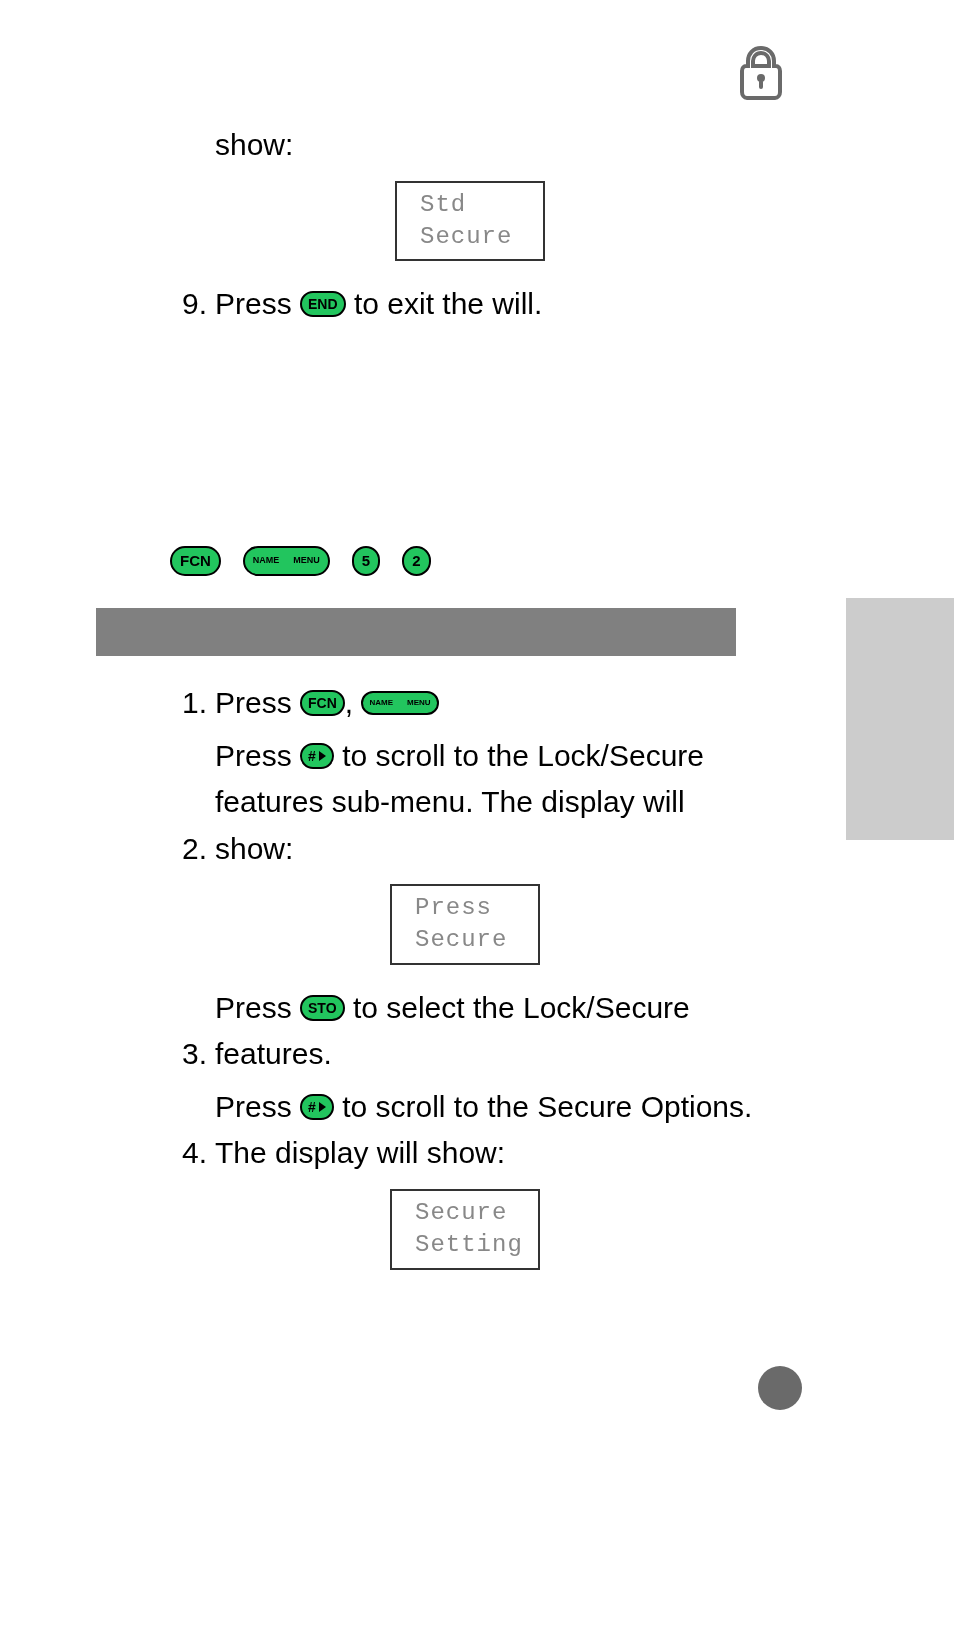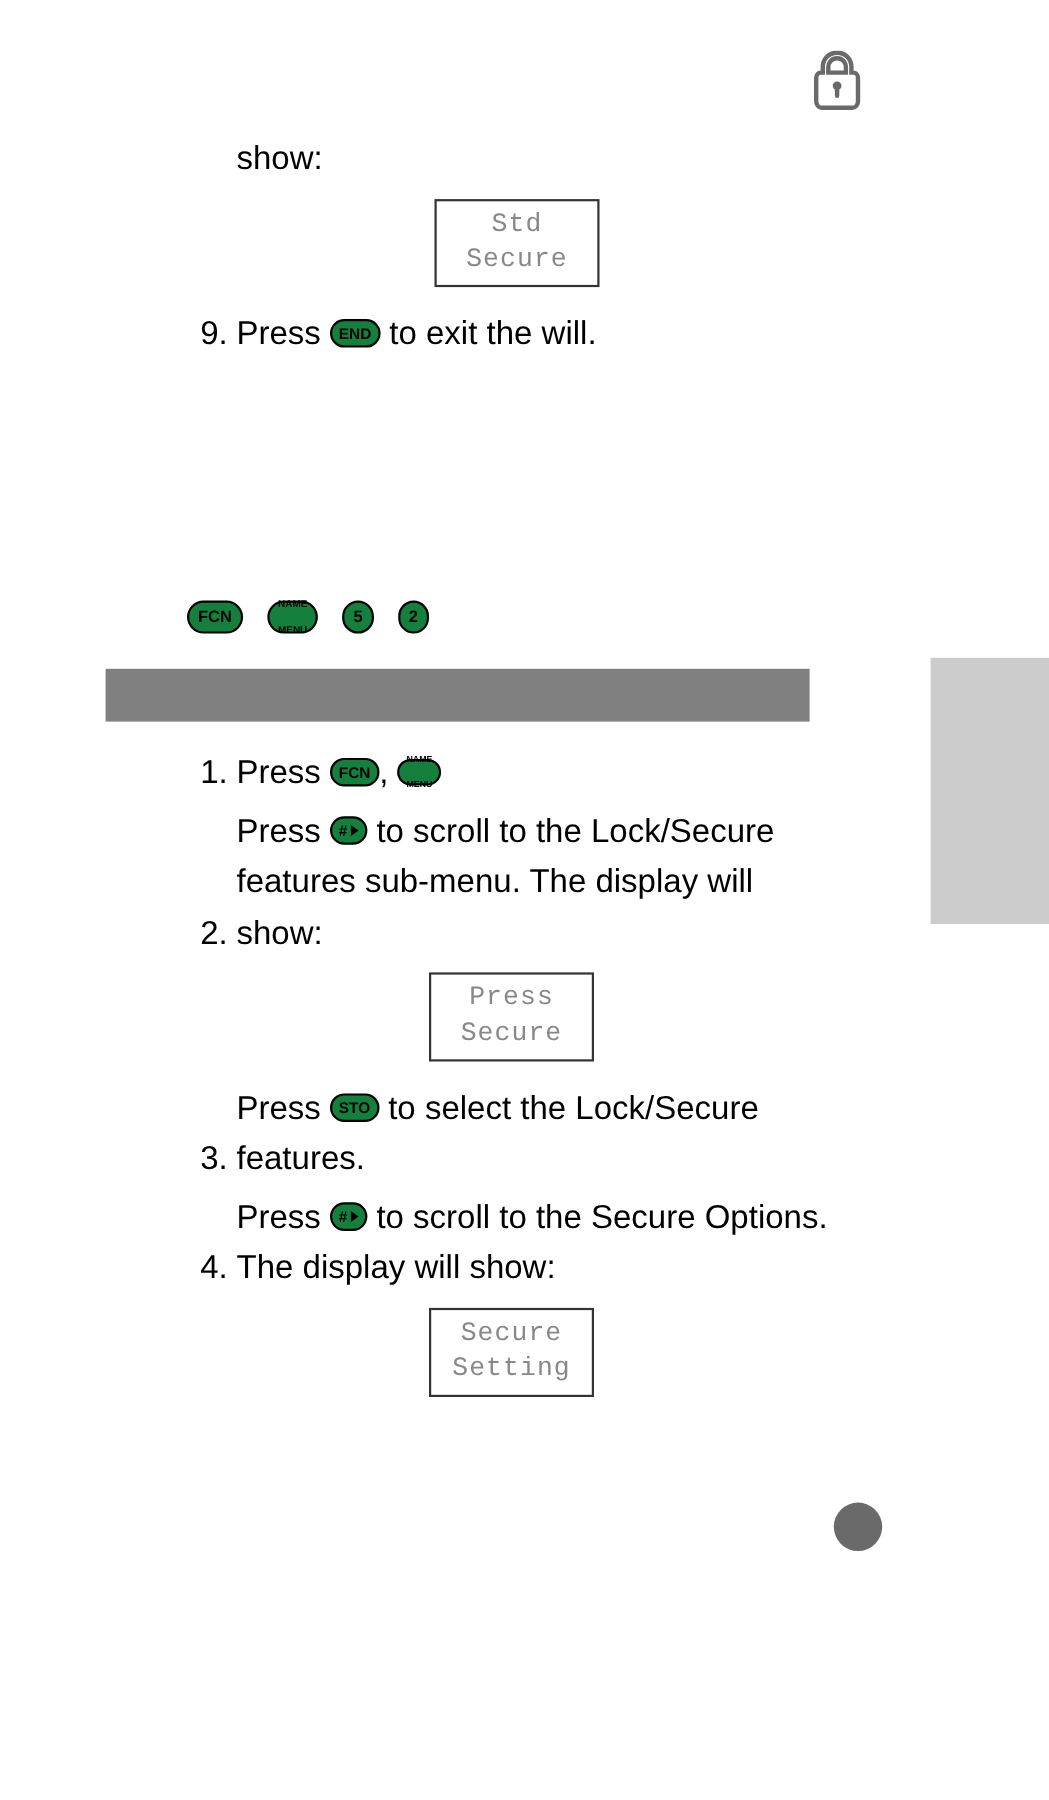--- a/index.html
+++ b/index.html
@@ -38,46 +38,45 @@
     width: 45px;
     flex-shrink: 0;
     text-align: right;
     padding-right: 8px;
   }
   .txt { flex: 1; }
   .lcd {
     border: 2px solid #333;
     width: 150px;
     margin: 12px auto 20px auto;
-    padding: 6px 8px;
+    padding: 6px 23px;
     font-family: "Courier New", monospace;
     font-size: 24px;
     color: #888;
-    text-align: center;
     line-height: 1.35;
     letter-spacing: 1px;
   }
   .keybtn {
     display: inline-flex;
     align-items: center;
     justify-content: center;
     border: 2px solid #000;
     border-radius: 14px;
     height: 26px;
     padding: 0 6px;
     font-size: 14px;
     font-weight: bold;
     vertical-align: middle;
     position: relative;
     top: -2px;
     line-height: 1;
-    background: #15803d;
+    background: #22c55e;
   }
   .keybtn.stacked {
-    flex-direction: column;
+    flex-direction: row;
     font-size: 8px;
     line-height: 1;
     padding: 1px 6px;
     height: 24px;
     gap: 14px;
   }
   .keybtn.stacked span { line-height: 1; }
   .keybtn.numkey {
     font-size: 15px;
     padding: 0 8px;

